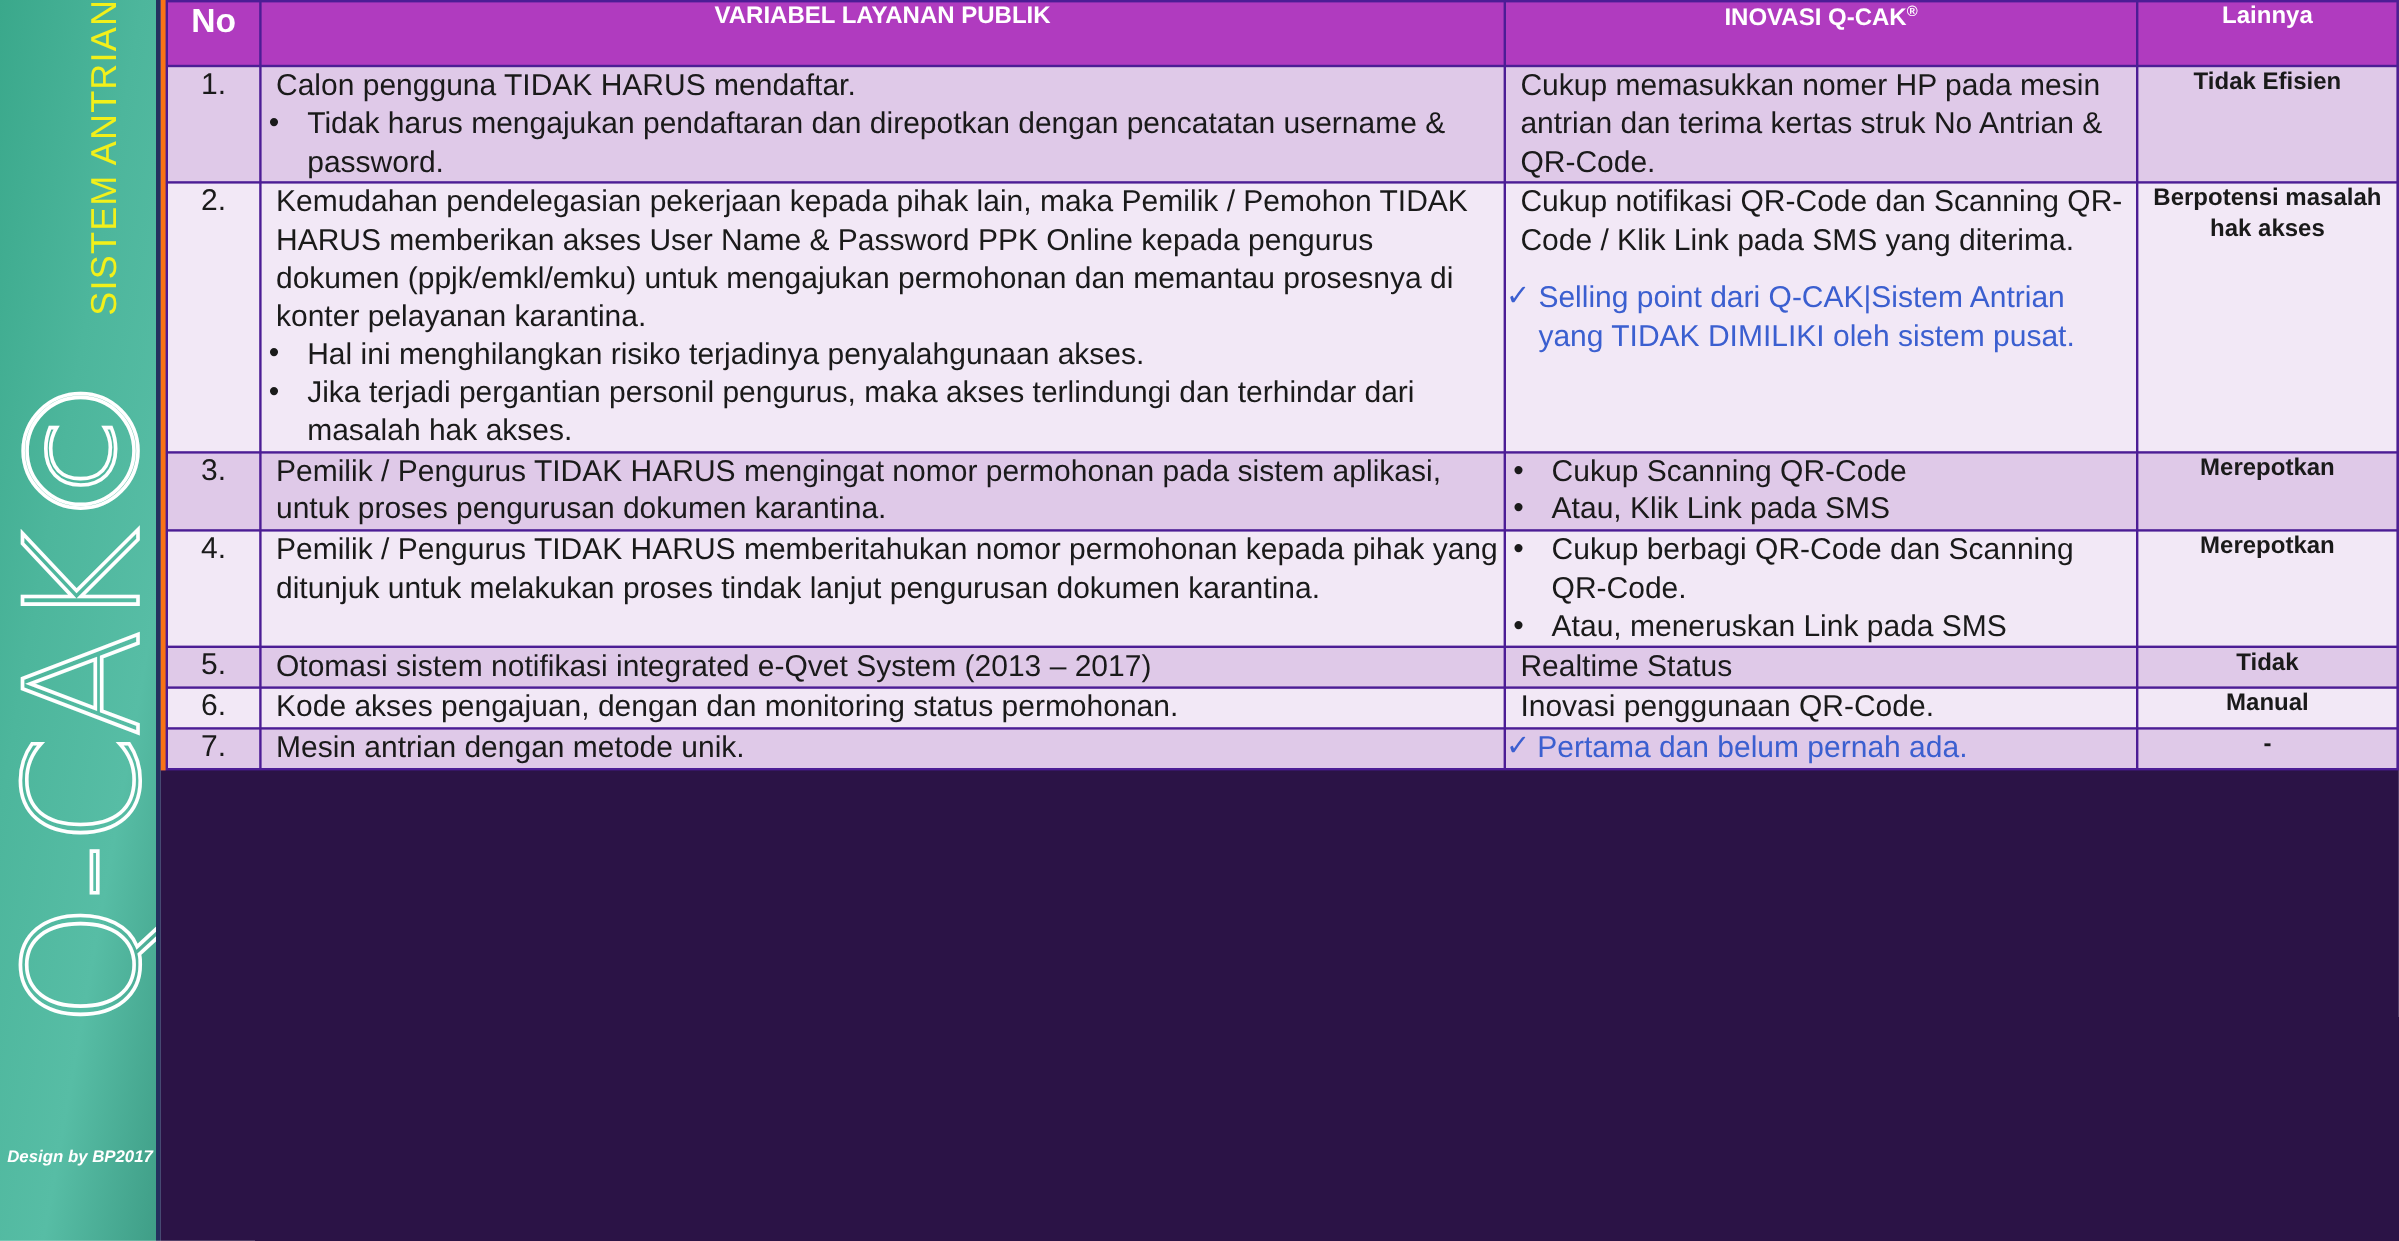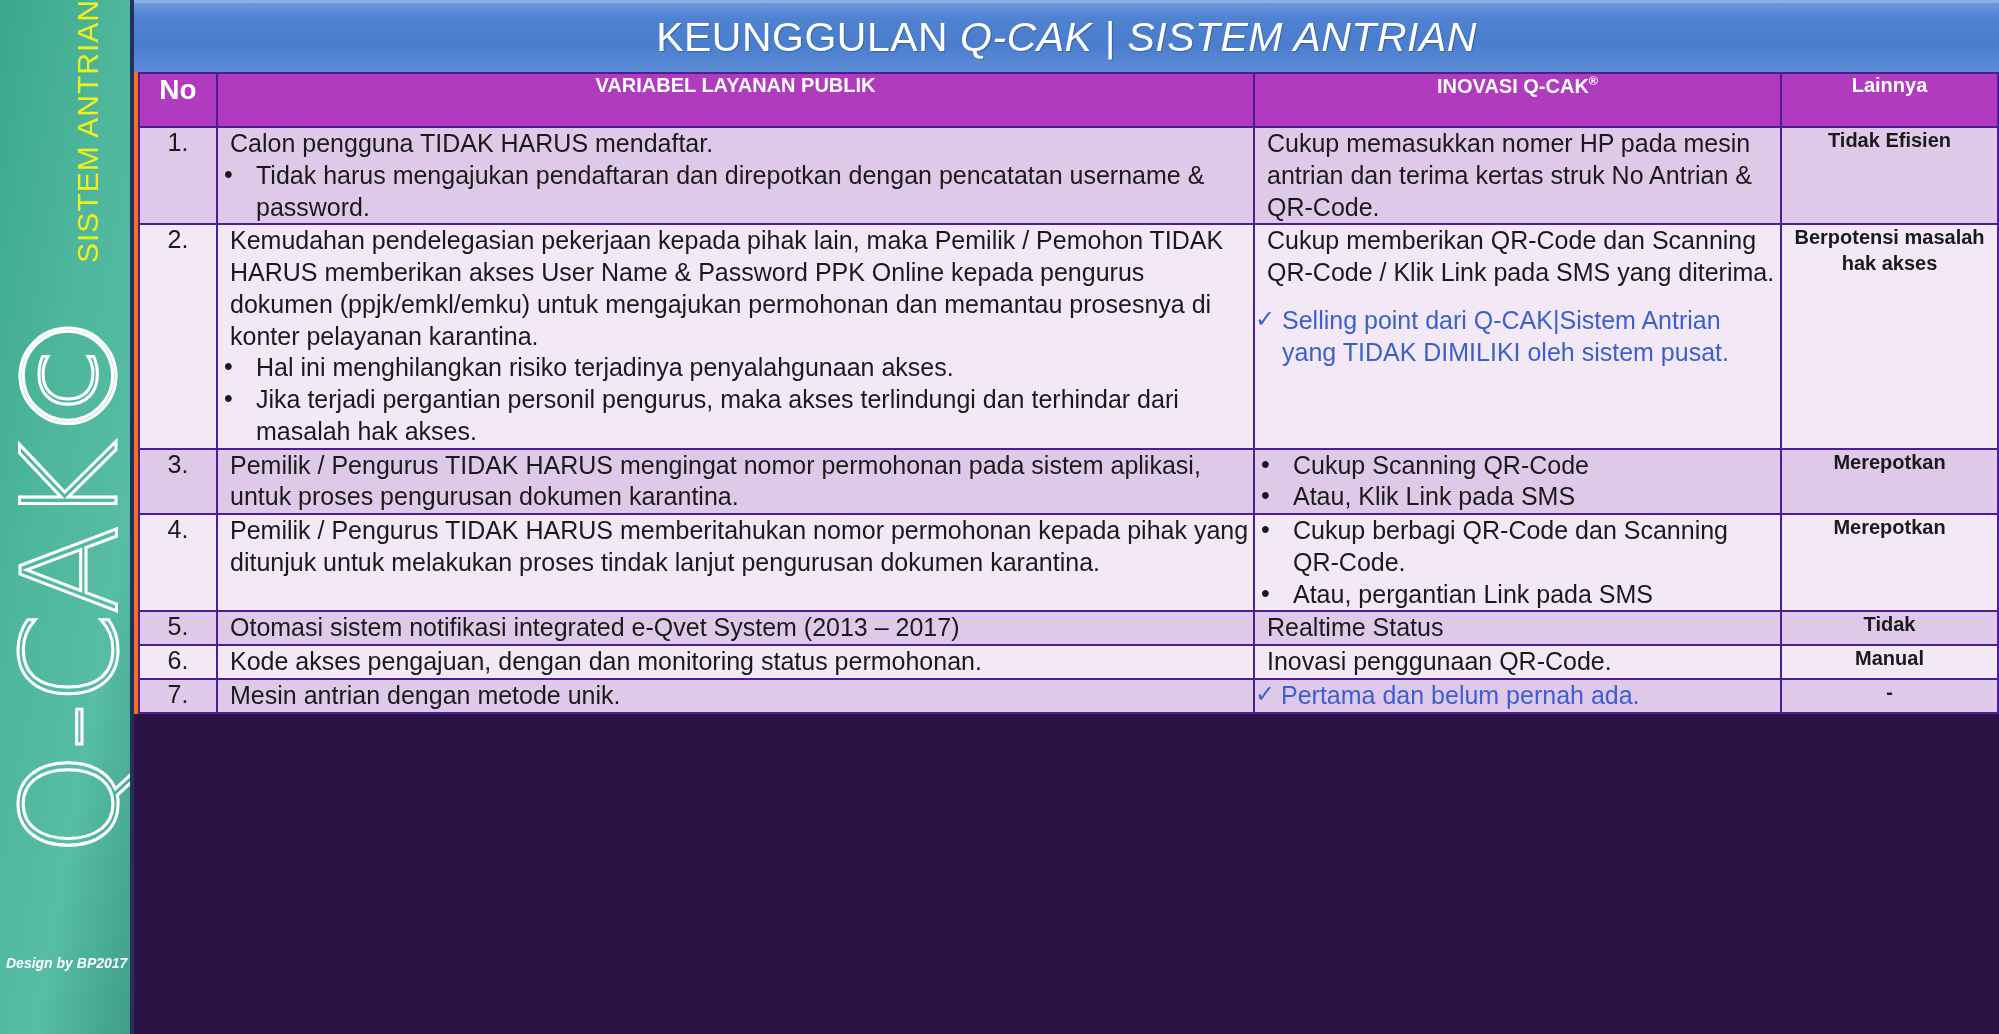--- a/index.html
+++ b/index.html
@@ -249,25 +249,20 @@
       <div class="brand-vertical">
         <span class="brand-qcak">Q-CAK©</span>
       </div>
       <div class="brand-sub">SISTEM ANTRIAN</div>
       <div class="design-credit">Design by BP2017</div>
     </div>
   </div>
 
   <div class="content">
 
-    <div class="title-bar">
-      <div class="title-text">
-        <span>KEUNGGULAN </span><span class="ital">Q-CAK | SISTEM ANTRIAN</span>
-      </div>
-    </div>
 
     <div class="table-wrap">
       <table class="qtable">
         <colgroup>
           <col class="col-no">
           <col class="col-var">
           <col class="col-inov">
           <col class="col-lain">
         </colgroup>
         <thead>
@@ -295,21 +290,21 @@
             <tr class="even">
               <td class="c-no">2.</td>
               <td class="c-var">
                 <div class="para">Kemudahan pendelegasian pekerjaan kepada pihak lain, maka Pemilik / Pemohon TIDAK HARUS memberikan akses User Name &amp; Password PPK Online kepada pengurus dokumen (ppjk/emkl/emku) untuk mengajukan permohonan dan memantau prosesnya di konter pelayanan karantina.</div>
                 <ul class="bul">
                   <li>Hal ini menghilangkan risiko terjadinya penyalahgunaan akses.</li>
                   <li>Jika terjadi pergantian personil pengurus, maka akses terlindungi dan terhindar dari masalah hak akses.</li>
                 </ul>
               </td>
               <td class="c-inov">
-                <div class="para">Cukup memberikan QR-Code dan Scanning QR-Code / Klik Link pada SMS yang diterima.</div>
+                <div class="para">Cukup notifikasi QR-Code dan Scanning QR-Code / Klik Link pada SMS yang diterima.</div>
                 <div class="blue-note"><span class="ck">✓</span><span>Selling point dari Q-CAK|Sistem Antrian yang TIDAK DIMILIKI oleh sistem pusat.</span></div>
               </td>
               <td class="c-lain">Berpotensi masalah hak akses</td>
             </tr>
             <tr class="odd">
               <td class="c-no">3.</td>
               <td class="c-var">
                 <div class="para">Pemilik / Pengurus TIDAK HARUS mengingat nomor permohonan pada sistem aplikasi, untuk proses pengurusan dokumen karantina.</div>
               </td>
               <td class="c-inov">
@@ -321,21 +316,21 @@
               <td class="c-lain">Merepotkan</td>
             </tr>
             <tr class="even">
               <td class="c-no">4.</td>
               <td class="c-var">
                 <div class="para">Pemilik / Pengurus TIDAK HARUS memberitahukan nomor permohonan kepada pihak yang ditunjuk untuk melakukan proses tindak lanjut pengurusan dokumen karantina.</div>
               </td>
               <td class="c-inov">
                 <ul class="bul">
                   <li>Cukup berbagi QR-Code dan Scanning QR-Code.</li>
-                  <li>Atau, pergantian Link pada SMS</li>
+                  <li>Atau, meneruskan Link pada SMS</li>
                 </ul>
               </td>
               <td class="c-lain">Merepotkan</td>
             </tr>
             <tr class="odd">
               <td class="c-no">5.</td>
               <td class="c-var">
                 <div class="para">Otomasi sistem notifikasi integrated e-Qvet System (2013 – 2017)</div>
               </td>
               <td class="c-inov">

